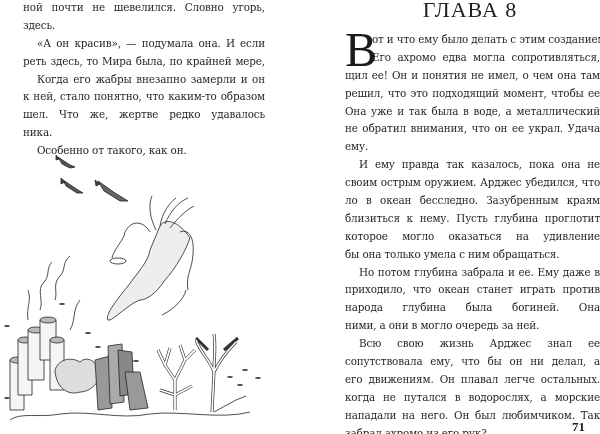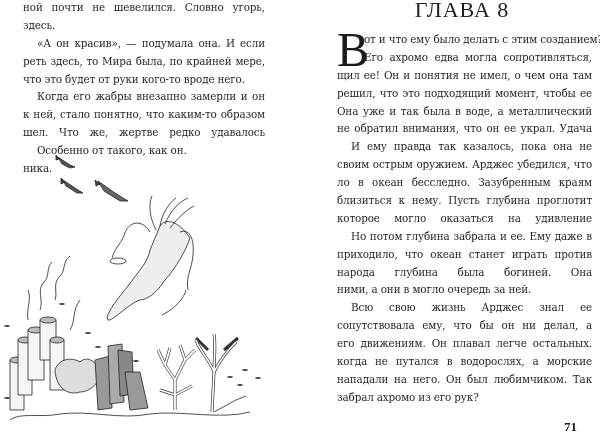--- a/index.html
+++ b/index.html
@@ -4,21 +4,21 @@
   <style>
     html, body { margin: 0; padding: 0; }
     body {
       width: 600px; height: 434px; overflow: hidden;
       background: #ffffff; position: relative;
       font-family: "DejaVu Serif", "Liberation Serif", serif;
       color: #231f20;
     }
     .page { position: absolute; top: 0; height: 434px; }
     .page-left { left: 0; width: 300px; }
-    .page-right { left: 292px; width: 300px; }
+    .page-right { left: 300px; width: 300px; }
     .text-block {
       position: absolute;
       font-size: 10.4px;
       line-height: 17.9px;
       text-align: justify;
       letter-spacing: -0.15px;
     }
     .left-text { left: 23px; top: -1px; width: 242px; }
     .right-text { left: 45px; top: 31px; width: 255px; }
     .line { display: block; white-space: nowrap; height: 17.9px; }
@@ -44,26 +44,25 @@
   </style>
 </head>
 <body>
 
 <div class="page page-left">
   <div class="text-block left-text">
     <span class="line just">ной почти не шевелился. Словно угорь, плывущий по те-</span>
     <span class="line">здесь.</span>
     <span class="line just indent">«А он красив», — подумала она. И если ей суждено уме-</span>
     <span class="line just">реть здесь, то Мира была, по крайней мере, благодарна,</span>
-    <span class="line">что это будет от руки кого-то вроде него.</span>
     <span class="line just indent">Когда его жабры внезапно замерли и он развернулся</span>
     <span class="line just">к ней, стало понятно, что каким-то образом ундина ее на-</span>
     <span class="line just">шел. Что же, жертве редко удавалось скрыться от хищ-</span>
+    <span class="line">ника.</span>
     <span class="line indent">Особенно от такого, как он.</span>
-    <span class="line">ника.</span>
   </div>
 
   <svg class="illustration" viewBox="0 140 300 294" xmlns="http://www.w3.org/2000/svg">
     <g stroke="#222" fill="none" stroke-width="0.8">
 
       <g>
         <path d="M58,157 L70,165 L75,167 L70,168 L62,164 Z" fill="#555"></path>
         <path d="M56,155 L59,159 L56,160 Z" fill="#444"></path>
       </g>
       <g>
@@ -140,25 +139,27 @@
 <div class="page page-right">
   <div class="chapter-title">ГЛАВА 8</div>
   <div class="dropcap">В</div>
   <div class="text-block right-text">
     <span class="line first-line">от и что ему было делать с этим созданием?</span>
     <span class="line just second-line">Его ахромо едва могла сопротивляться, пока он та-</span>
     <span class="line just">щил ее! Он и понятия не имел, о чем она там трещала, но</span>
     <span class="line just">решил, что это подходящий момент, чтобы ее забрать.</span>
     <span class="line just">Она уже и так была в воде, а металлический зверь даже</span>
     <span class="line just">не обратил внимания, что он ее украл. Удача улыбалась</span>
+    <span class="line">ему.</span>
     <span class="line just indent">И ему правда так казалось, пока она не ударила его</span>
     <span class="line just">своим острым оружием. Арджес убедился, что оно кану-</span>
     <span class="line just">ло в океан бесследно. Зазубренным краям больше не при-</span>
     <span class="line just">близиться к нему. Пусть глубина проглотит это оружие,</span>
     <span class="line just">которое могло оказаться на удивление смертельным, если</span>
+    <span class="line">бы она только умела с ним обращаться.</span>
     <span class="line just indent">Но потом глубина забрала и ее. Ему даже в голову не</span>
     <span class="line just">приходило, что океан станет играть против него. Для его</span>
     <span class="line just">народа глубина была богиней. Она присматривала за</span>
     <span class="line">ними, а они в могло очередь за ней.</span>
     <span class="line just indent">Всю свою жизнь Арджес знал ее прикосновения. Удача</span>
     <span class="line just">сопутствовала ему, что бы он ни делал, а течения помогали</span>
     <span class="line just">его движениям. Он плавал легче остальных. Его хвост ни-</span>
     <span class="line just">когда не путался в водорослях, а морские звери никогда не</span>
     <span class="line just">нападали на него. Он был любимчиком. Так почему океан</span>
     <span class="line">забрал ахромо из его рук?</span>

